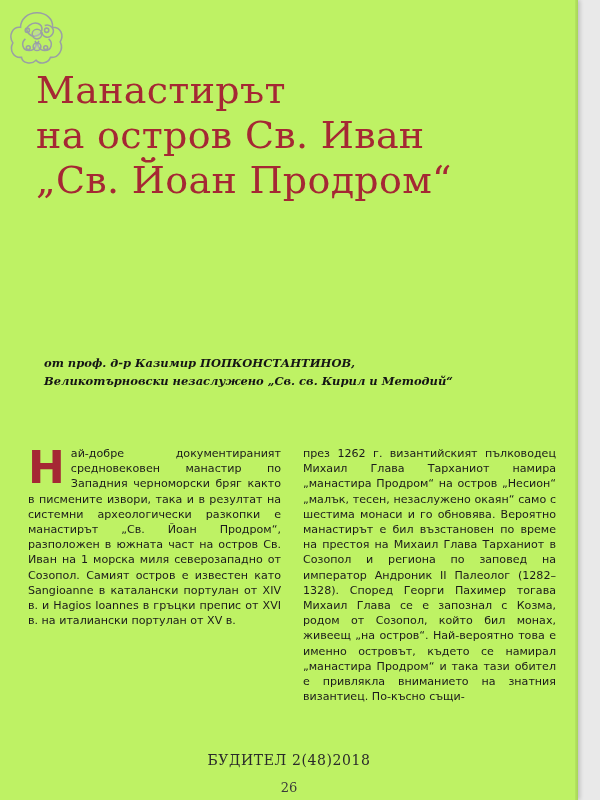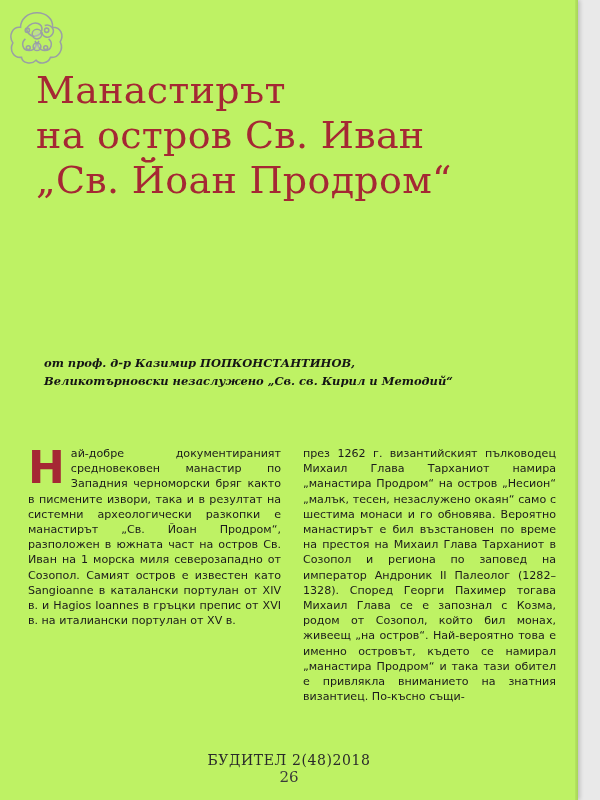--- a/index.html
+++ b/index.html
@@ -116,23 +116,23 @@
     width: 578px;
     text-align: center;
   }
   .footer-journal {
     font-family: "DejaVu Serif", serif;
     font-size: 14px;
     letter-spacing: 0.6px;
     color: #2a2a2a;
   }
   .footer-page {
-    margin-top: 0;
+    margin-top: 12px;
     font-family: "DejaVu Serif", serif;
-    font-size: 15px;
+    font-size: 13px;
     color: #3a3a3a;
   }
 </style>
 </head>
 <body>
 
 <div id="page">
 
   <div class="ornament">
     <svg viewBox="0 0 60 60" width="58" height="58" aria-hidden="true">

